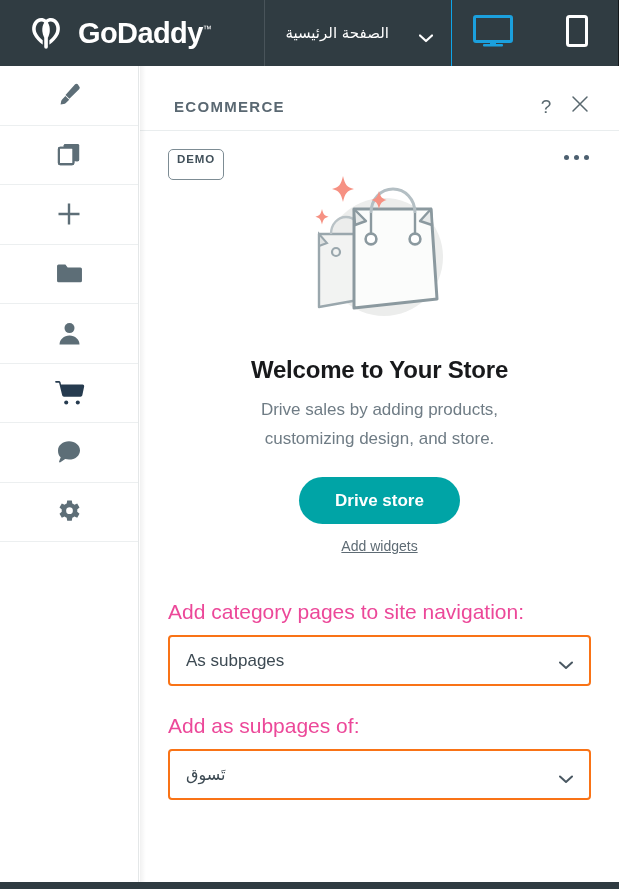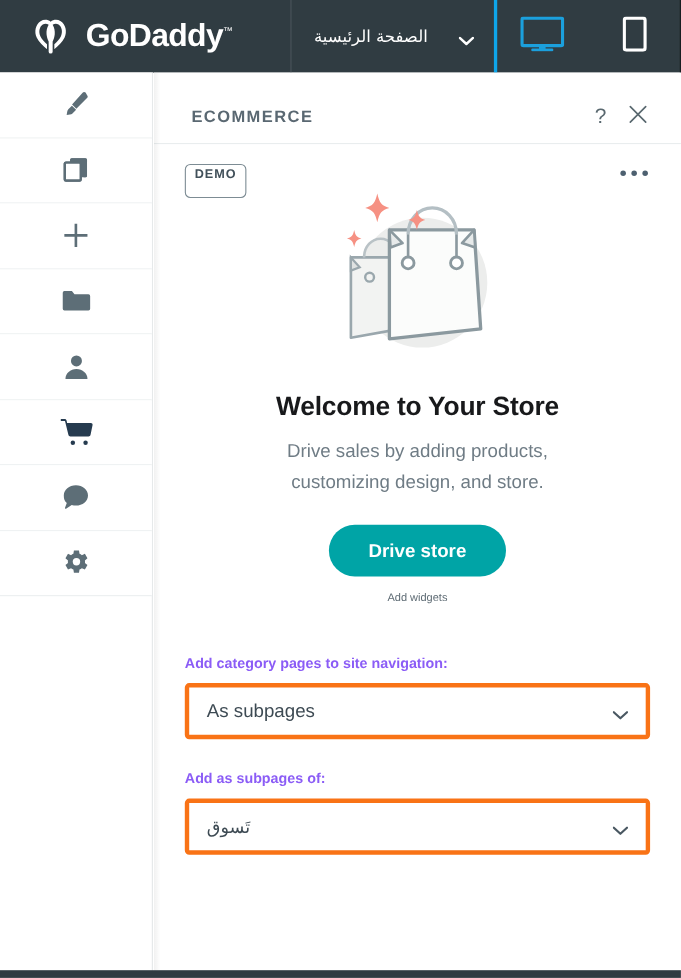--- a/index.html
+++ b/index.html
@@ -48,21 +48,21 @@
   }
   .brand-tm {
     font-size: 9px;
     vertical-align: super;
     font-weight: normal;
   }
 
   .page-select {
     width: 188px;
     border-left: 1px solid #49545a;
-    border-right: 3px solid #0ea5e9;
+    border-right: 1px solid #0ea5e9;
     display: flex;
     align-items: center;
     justify-content: space-between;
     padding: 0 18px 0 20px;
     cursor: pointer;
   }
   .page-select-label {
     color: #ffffff;
     font-size: 15px;
     direction: rtl;
@@ -226,36 +226,36 @@
     cursor: pointer;
     font-family: inherit;
   }
   .link-wrap {
     display: flex;
     justify-content: center;
     margin-top: 14px;
   }
   .add-widgets-link {
     color: #5e6b74;
-    font-size: 10px;
+    font-size: 14px;
+    text-decoration: underline;
     cursor: pointer;
   }
 
   .field-group { margin-top: 46px; }
   .field-group.second { margin-top: 28px; }
   .field-label {
-    font-size: 13px;
-    color: #8b5cf6;
+    font-size: 21px;
+    color: #ec4899;
     margin-bottom: 11px;
-    font-weight: bold;
   }
   .select-box {
     position: relative;
     height: 51px;
-    border: 4px solid #f97316;
+    border: 2px solid #f97316;
     border-radius: 4px;
     background: #ffffff;
     display: flex;
     align-items: center;
     padding: 0 16px;
     cursor: pointer;
   }
   .select-value {
     flex: 1;
     font-size: 17px;

